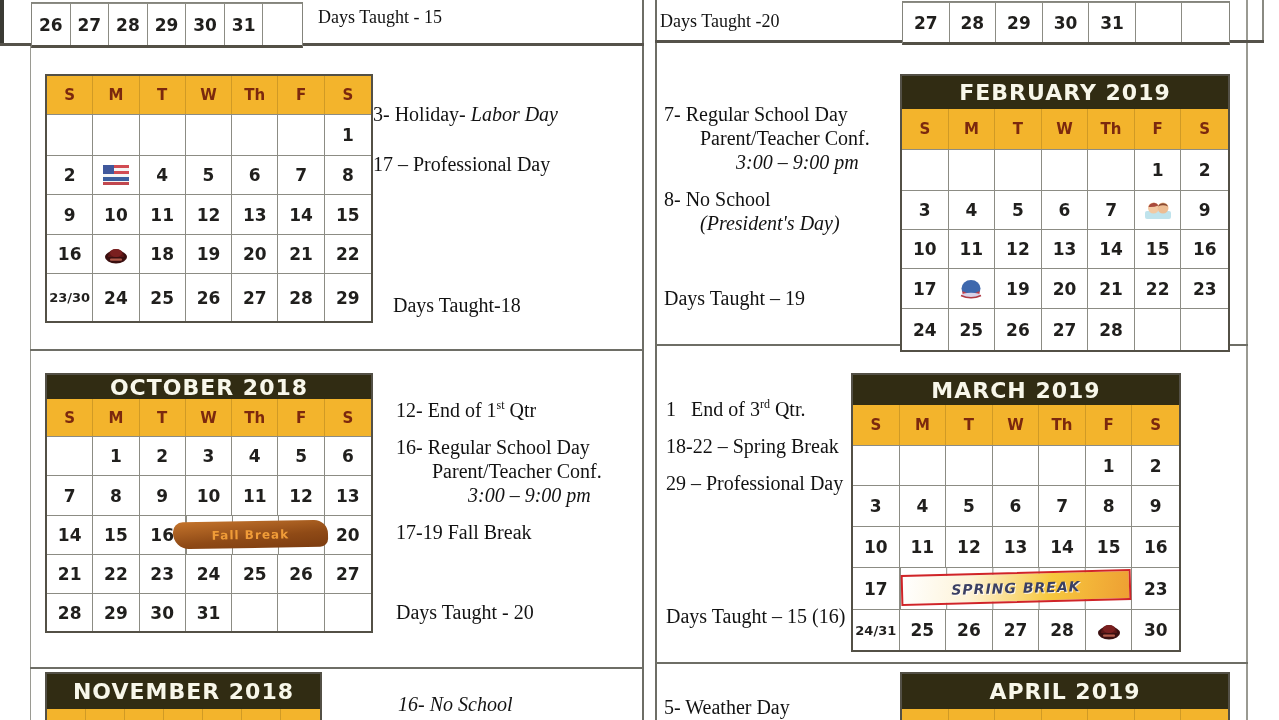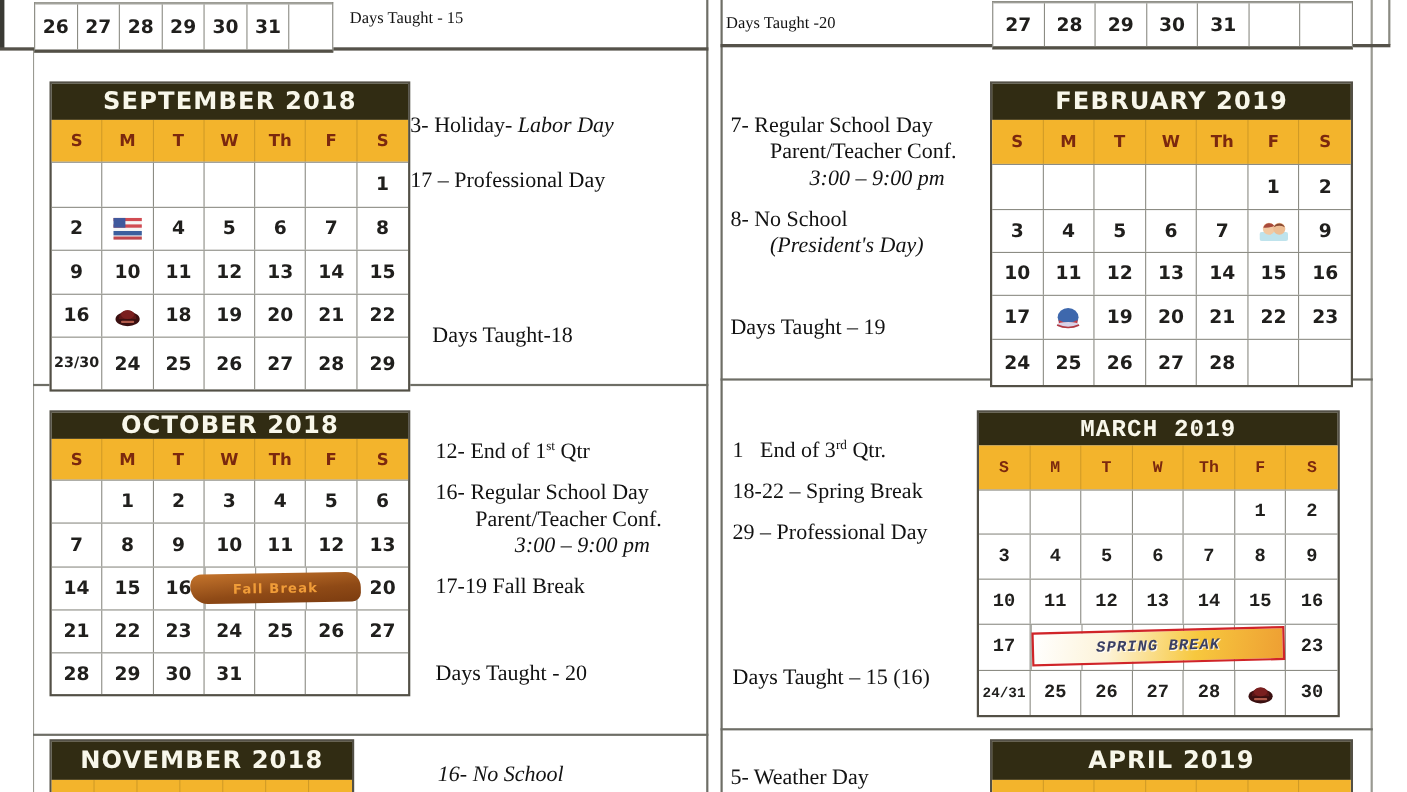--- a/index.html
+++ b/index.html
@@ -31,21 +31,21 @@
       text-shadow:1px 1px 0 rgba(255,255,255,0.8);transform:rotate(-1.5deg);}
   .notes{position:absolute;font-family:"Liberation Serif",serif;font-size:20px;line-height:24px;color:#121212;}
   .note-line{white-space:nowrap;}
   .note-line.grp{margin-top:13px;}
   .wide-gap .note-line.grp{margin-top:26px;}
   .ind1{padding-left:36px;}
   .ind2{padding-left:72px;}
   .it{font-style:italic;}
   .notes sup,.note-line sup{font-size:12px;}
   .days-taught{position:absolute;font-family:"Liberation Serif",serif;font-size:20px;color:#121212;white-space:nowrap;}
-  .notes.big{font-size:15px;}
+  .notes.big{font-size:18px;}
 </style>
 </head>
 <body>
 
 <div id="stage">
 
   <div class="sep" style="left:0;top:0;width:4px;height:44px;background:#3a3a34;"></div>
   <div class="sep" style="left:30px;top:44px;width:1px;height:676px;background:#9a9a92;"></div>
   <div class="sep" style="left:642px;top:0;width:2px;height:720px;background:#6e6e66;"></div>
   <div class="sep" style="left:655px;top:0;width:2px;height:720px;background:#6e6e66;"></div>
@@ -73,21 +73,20 @@
         <div class="cal-cell">27</div>
         <div class="cal-cell">28</div>
         <div class="cal-cell">29</div>
         <div class="cal-cell">30</div>
         <div class="cal-cell">31</div>
         <div class="cal-cell"></div>
         <div class="cal-cell"></div>
       </div>
     </div>
     <div class="cal" style="left: 45px; top: 74px; width: 328px;">
-      <div class="cal-title" style="height: 33px;">SEPTEMBER 2018</div>
       <div class="cal-days" style="height: 38px;">
         <div class="day-letter">S</div>
         <div class="day-letter">M</div>
         <div class="day-letter">T</div>
         <div class="day-letter">W</div>
         <div class="day-letter">Th</div>
         <div class="day-letter">F</div>
         <div class="day-letter">S</div>
       </div>
       <div class="cal-row" style="height: 40px;">
@@ -286,21 +285,21 @@
       <div class="cal-row" style="height: 41px;">
         <div class="cal-cell">24</div>
         <div class="cal-cell">25</div>
         <div class="cal-cell">26</div>
         <div class="cal-cell">27</div>
         <div class="cal-cell">28</div>
         <div class="cal-cell"></div>
         <div class="cal-cell"></div>
       </div>
     </div>
-    <div class="cal" style="left: 888px; top: 373px; width: 330px; font-family: Liberation Mono, monospace;">
+    <div class="cal" style="left: 851px; top: 373px; width: 330px;">
       <div class="cal-title" style="height: 30px;">MARCH 2019</div>
       <div class="cal-days" style="height: 40px;">
         <div class="day-letter">S</div>
         <div class="day-letter">M</div>
         <div class="day-letter">T</div>
         <div class="day-letter">W</div>
         <div class="day-letter">Th</div>
         <div class="day-letter">F</div>
         <div class="day-letter">S</div>
       </div>

